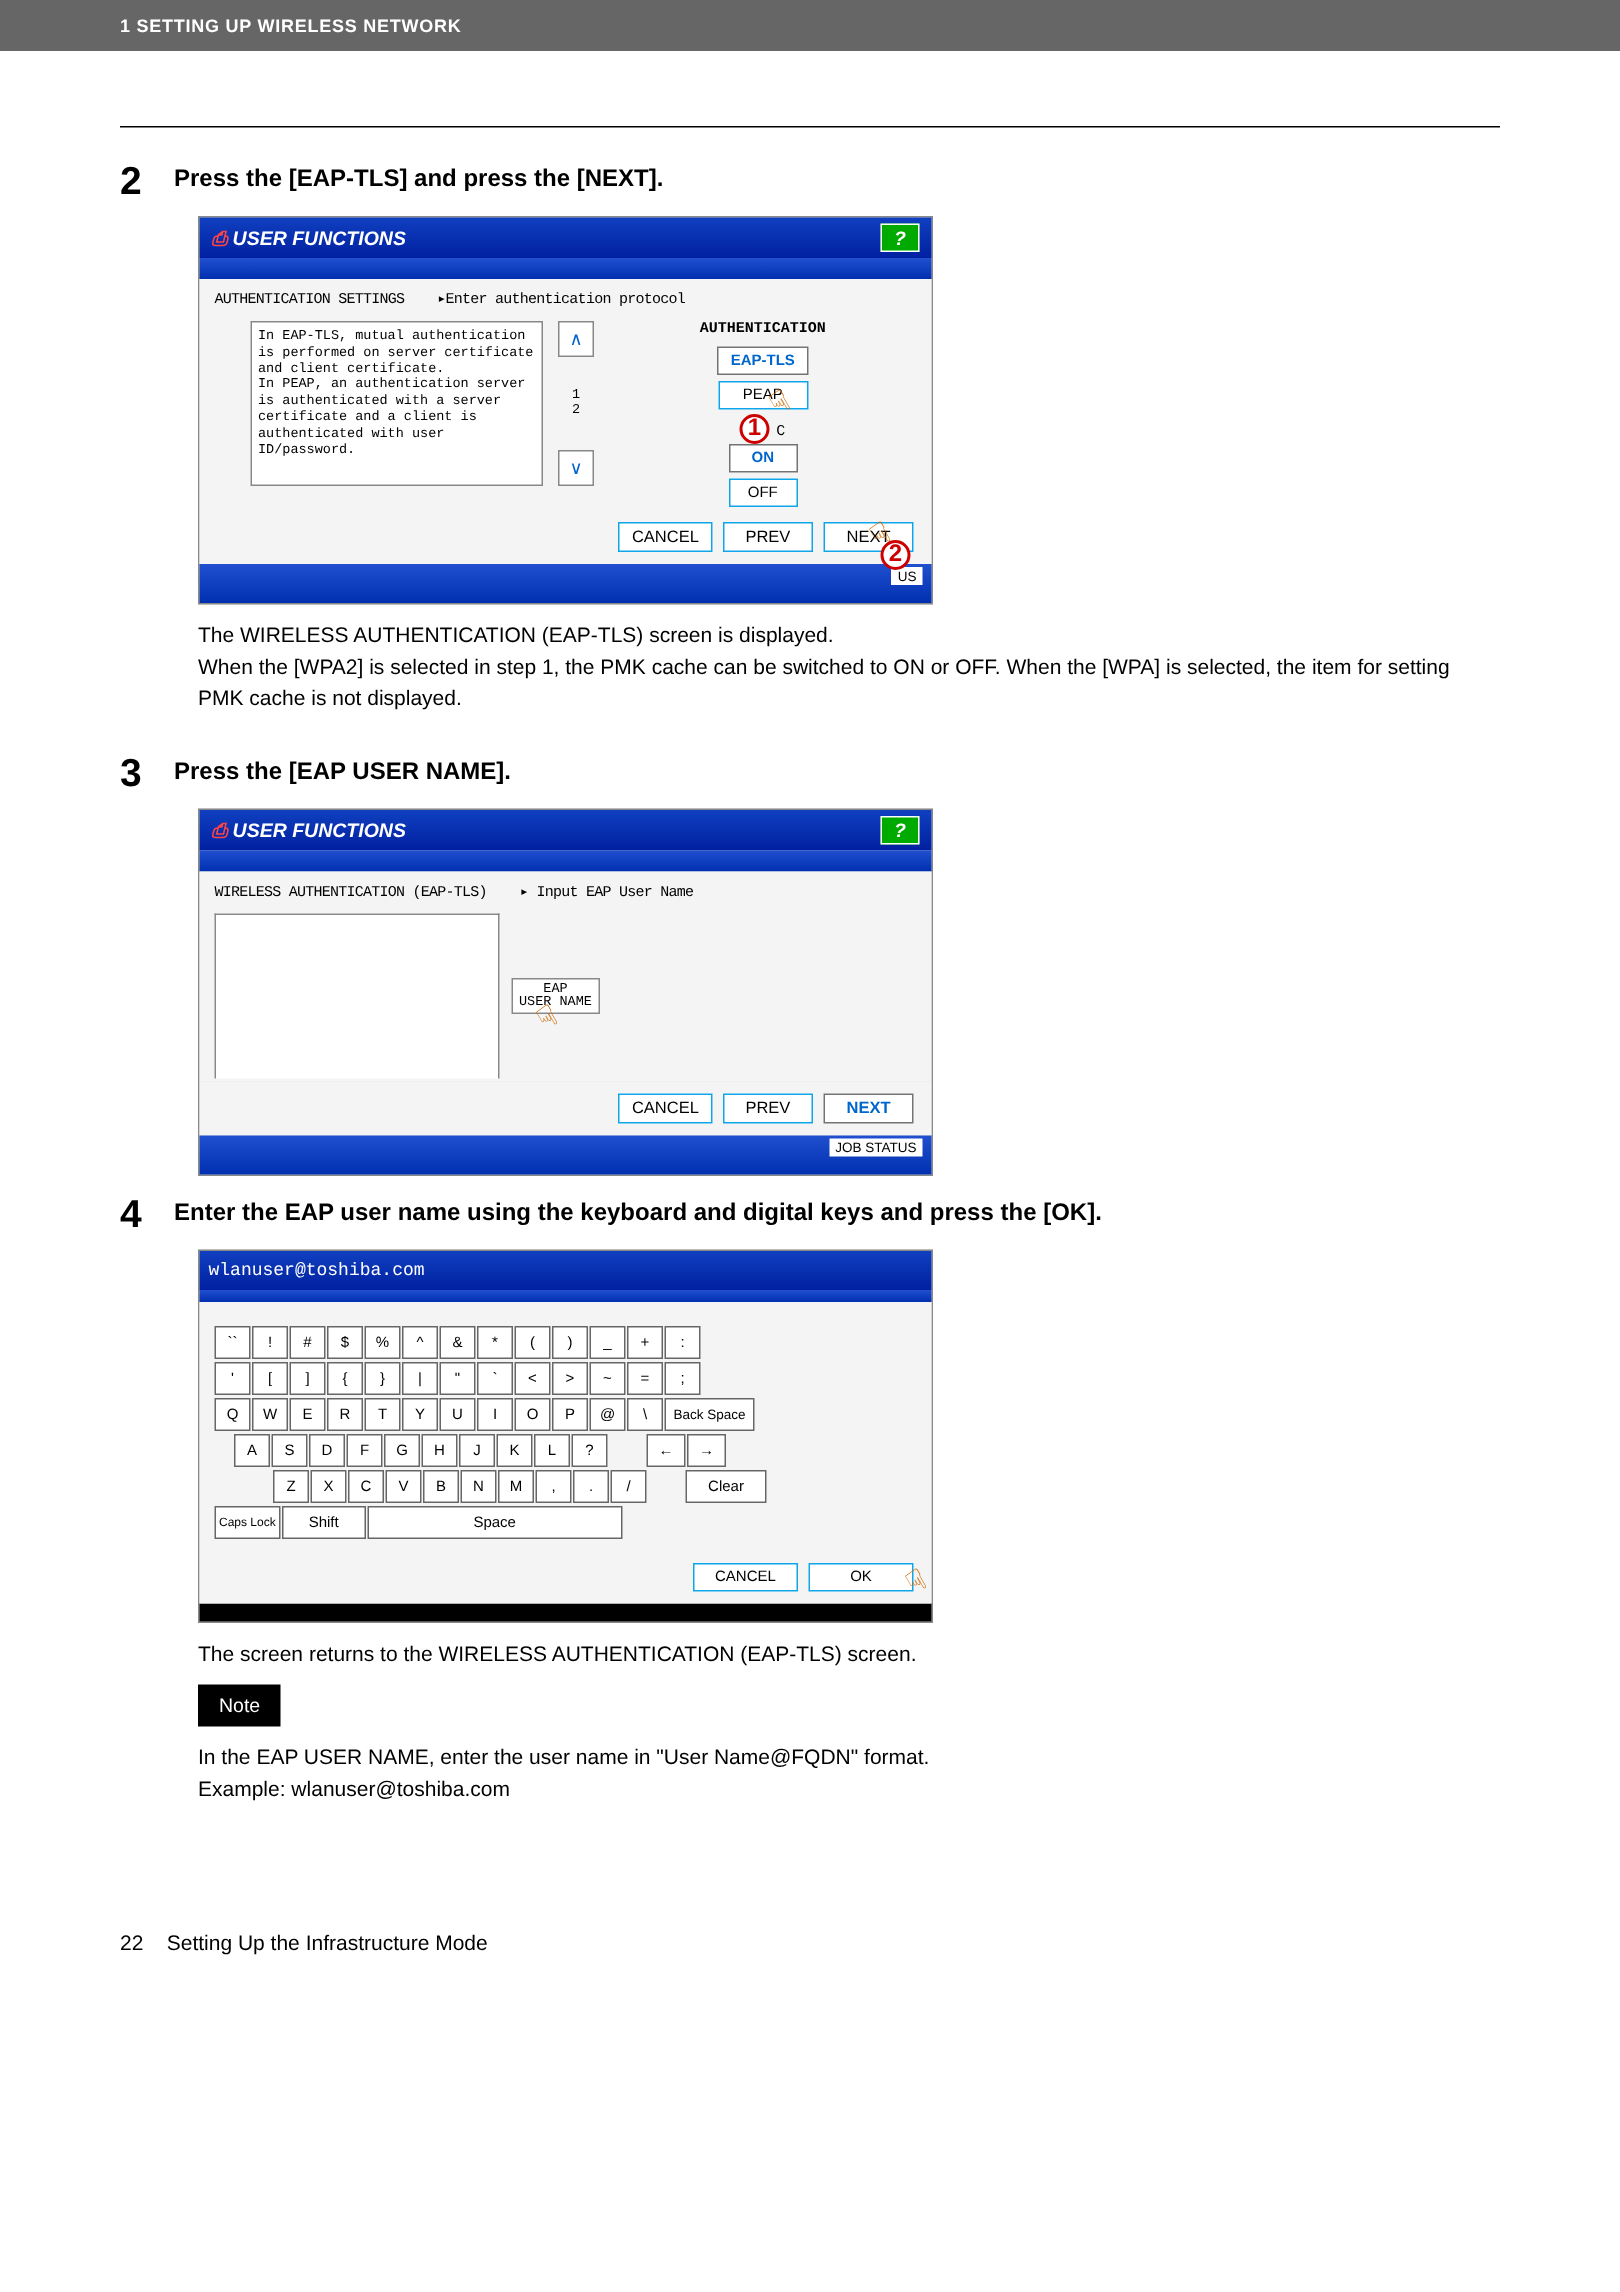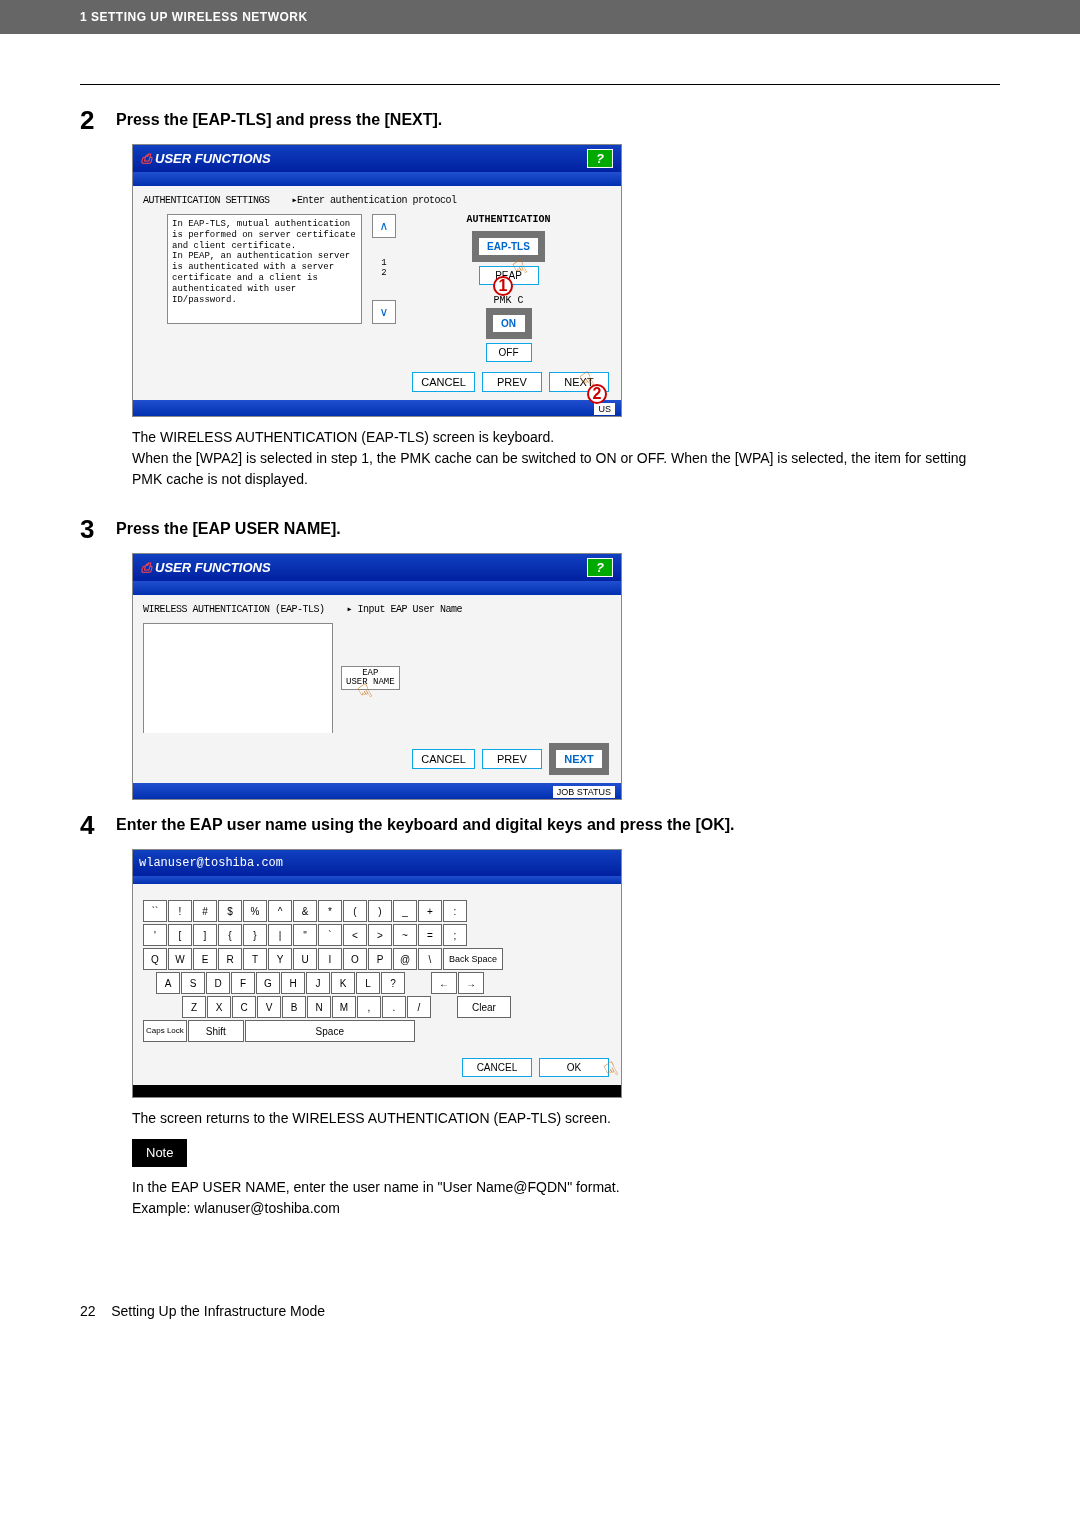--- a/index.html
+++ b/index.html
@@ -145,42 +145,42 @@
     background: #fff;
     padding: 3px 8px;
     font-size: 10px;
     display: inline-block;
     min-width: 60px;
     text-align: center;
     margin: 2px;
     font-family: Arial, sans-serif;
   }
   .ss-btn.selected {
-    border: 7px solid #737373;
+    border: 1px solid #737373;
     color: #06c;
     font-weight: bold;
   }
   .ss-pmk {
     font-family: "Courier New", monospace;
     font-size: 10px;
     margin-top: 8px;
   }
   .ss-footer {
     background: #f4f4f4;
     padding: 6px 10px;
     text-align: right;
     border-top: 0px solid #ccc;
   }
   .ss-footer .ss-btn {
     min-width: 60px;
     font-size: 11px;
   }
   .ss-statusbar {
     background: linear-gradient(#2050d0, #0030b0);
-    height: 16px;
+    height: 26px;
     text-align: right;
     padding: 2px 6px;
   }
   .ss-status {
     background: #fff;
     font-size: 9px;
     padding: 1px 4px;
     display: inline-block;
   }
   .callout-1 {
@@ -361,21 +361,21 @@
       <span class="ss-btn">NEXT</span>
       <div class="callout-2">2</div>
       <span class="hand" style="right:28px; top:4px; position:absolute;">☟</span>
     </div>
     <div class="ss-statusbar">
       <span class="ss-status">US</span>
     </div>
   </div>
 
   <div class="step-body">
-    <div>The WIRELESS AUTHENTICATION (EAP-TLS) screen is keyboard.</div>
+    <div>The WIRELESS AUTHENTICATION (EAP-TLS) screen is displayed.</div>
     <div>When the [WPA2] is selected in step 1, the PMK cache can be switched to ON or OFF. When the [WPA] is selected, the item for setting PMK cache is not displayed.</div>
   </div>
 
   <div class="step">
     <div class="step-num">3</div>
     <div class="step-title">Press the [EAP USER NAME].</div>
   </div>
 
   <div class="screenshot">
     <div class="ss-titlebar">

